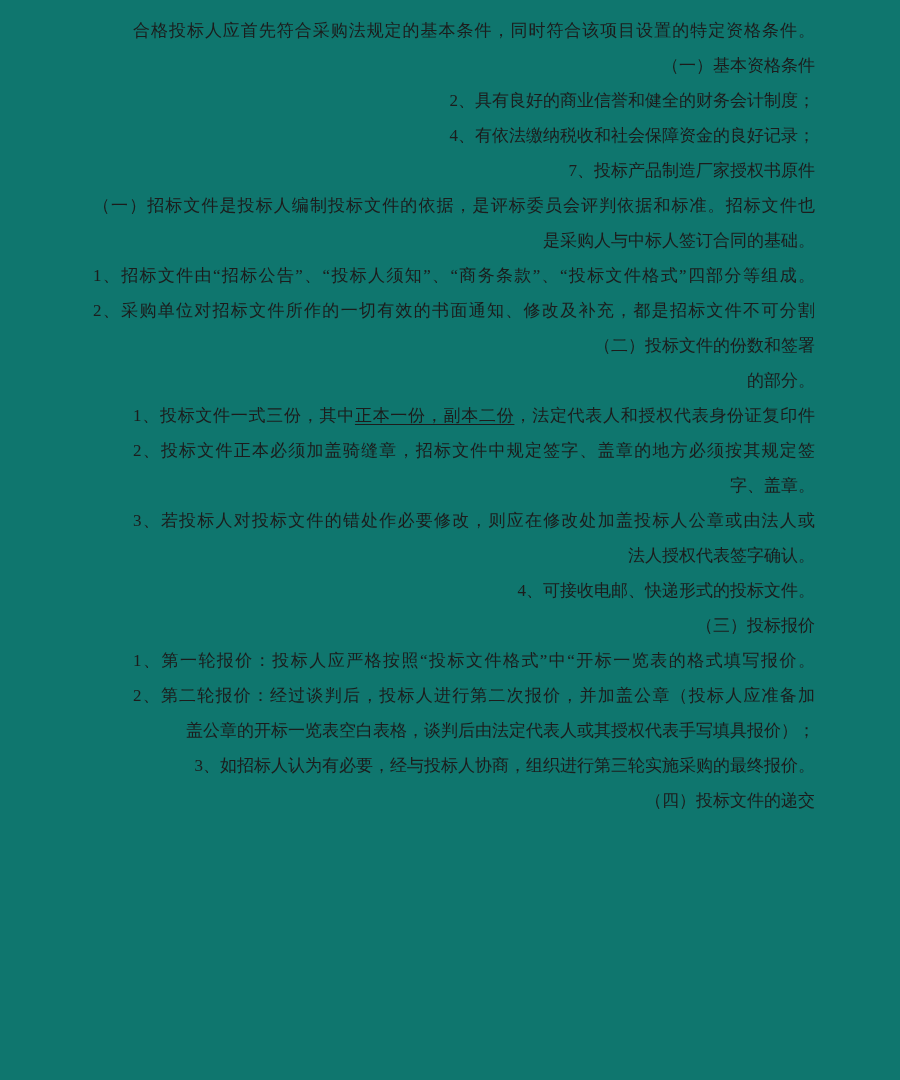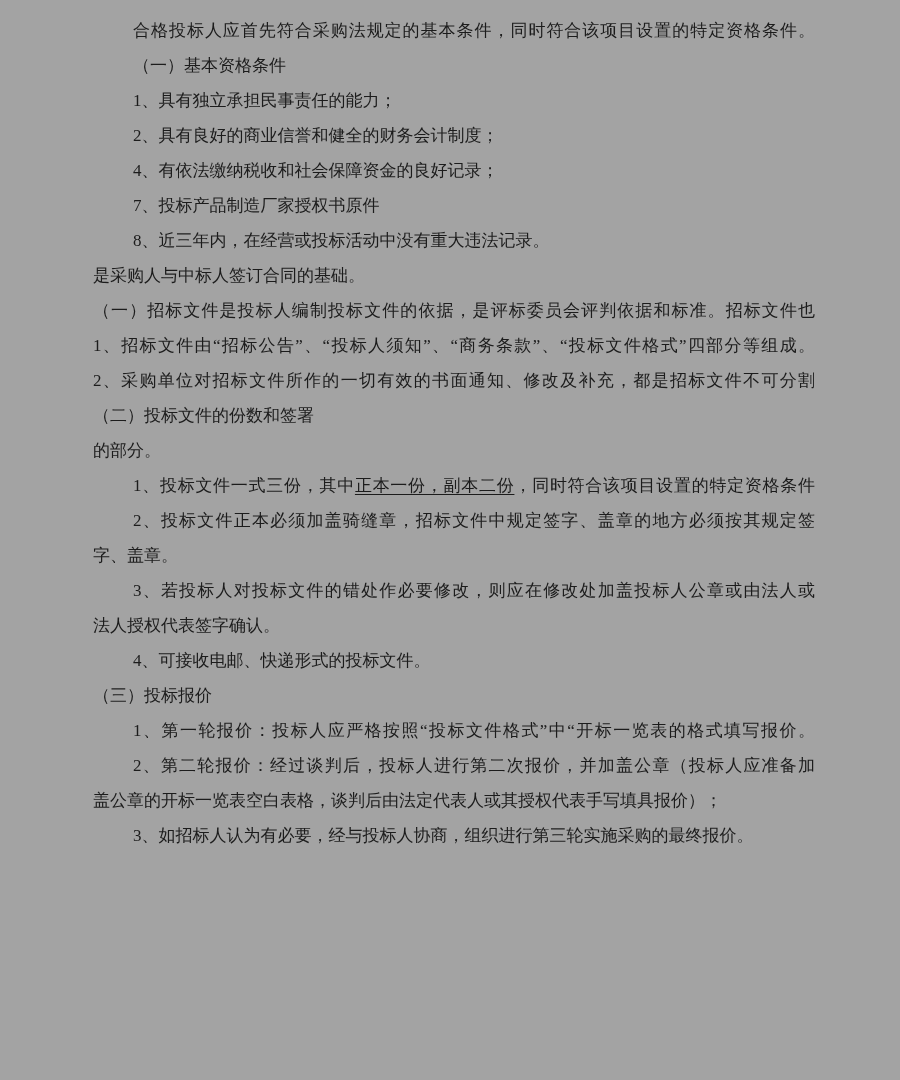--- a/index.html
+++ b/index.html
@@ -4,68 +4,68 @@
 <style>
   html, body {
     margin: 0;
     padding: 0;
     background: #ffffff;
   }
   .page {
     position: relative;
     width: 900px;
     height: 1080px;
-    background: #a3a3a3;
+    background: #0f766e;
     box-sizing: border-box;
     padding: 13px 85px 0 93px;
     font-family: "Liberation Serif", "DejaVu Serif", serif;
     font-size: 17px;
     color: #1c1c1c;
     overflow: hidden;
   }
   .line {
     height: 35px;
     line-height: 35px;
     overflow: hidden;
     white-space: normal;
+    text-align: right;
   }
   .line.indent { padding-left: 40px; }
   .line.heading { font-weight: bold; }
   .line.fill {
     text-align: justify;
     text-align-last: justify;
   }
   .u {
     text-decoration: underline;
     text-underline-offset: 3px;
   }
 </style>
 </head>
 <body>
 
 <div class="page">
   <div id="doc">
       <div class="line indent fill"><span>合格投标人应首先符合采购法规定的基本条件，同时符合该项目设置的特定资格条件。</span></div>
       <div class="line indent"><span>（一）基本资格条件</span></div>
-      <div class="line indent"><span>1、具有独立承担民事责任的能力；</span></div>
       <div class="line indent"><span>2、具有良好的商业信誉和健全的财务会计制度；</span></div>
       <div class="line indent"><span>4、有依法缴纳税收和社会保障资金的良好记录；</span></div>
       <div class="line indent"><span>7、投标产品制造厂家授权书原件</span></div>
-      <div class="line indent"><span>8、近三年内，在经营或投标活动中没有重大违法记录。</span></div>
+      <div class="line margin fill"><span>（一）招标文件是投标人编制投标文件的依据，是评标委员会评判依据和标准。招标文件也</span></div>
       <div class="line margin"><span>是采购人与中标人签订合同的基础。</span></div>
-      <div class="line margin fill"><span>（一）招标文件是投标人编制投标文件的依据，是评标委员会评判依据和标准。招标文件也</span></div>
       <div class="line margin fill"><span>1、招标文件由“招标公告”、“投标人须知”、“商务条款”、“投标文件格式”四部分等组成。</span></div>
       <div class="line margin fill"><span>2、采购单位对招标文件所作的一切有效的书面通知、修改及补充，都是招标文件不可分割</span></div>
       <div class="line margin"><span>（二）投标文件的份数和签署</span></div>
       <div class="line margin"><span>的部分。</span></div>
-      <div class="line indent fill"><span>1、投标文件一式三份，其中</span><span class="u">正本一份，副本二份</span><span>，同时符合该项目设置的特定资格条件</span></div>
+      <div class="line indent fill"><span>1、投标文件一式三份，其中</span><span class="u">正本一份，副本二份</span><span>，法定代表人和授权代表身份证复印件</span></div>
       <div class="line indent fill"><span>2、投标文件正本必须加盖骑缝章，招标文件中规定签字、盖章的地方必须按其规定签</span></div>
       <div class="line margin"><span>字、盖章。</span></div>
       <div class="line indent fill"><span>3、若投标人对投标文件的错处作必要修改，则应在修改处加盖投标人公章或由法人或</span></div>
       <div class="line margin"><span>法人授权代表签字确认。</span></div>
       <div class="line indent"><span>4、可接收电邮、快递形式的投标文件。</span></div>
       <div class="line margin"><span>（三）投标报价</span></div>
       <div class="line indent fill"><span>1、第一轮报价：投标人应严格按照“投标文件格式”中“开标一览表的格式填写报价。</span></div>
       <div class="line indent fill"><span>2、第二轮报价：经过谈判后，投标人进行第二次报价，并加盖公章（投标人应准备加</span></div>
       <div class="line margin"><span>盖公章的开标一览表空白表格，谈判后由法定代表人或其授权代表手写填具报价）；</span></div>
       <div class="line indent"><span>3、如招标人认为有必要，经与投标人协商，组织进行第三轮实施采购的最终报价。</span></div>
+      <div class="line margin"><span>（四）投标文件的递交</span></div>
     </div>
 </div>
 
 </body></html>

